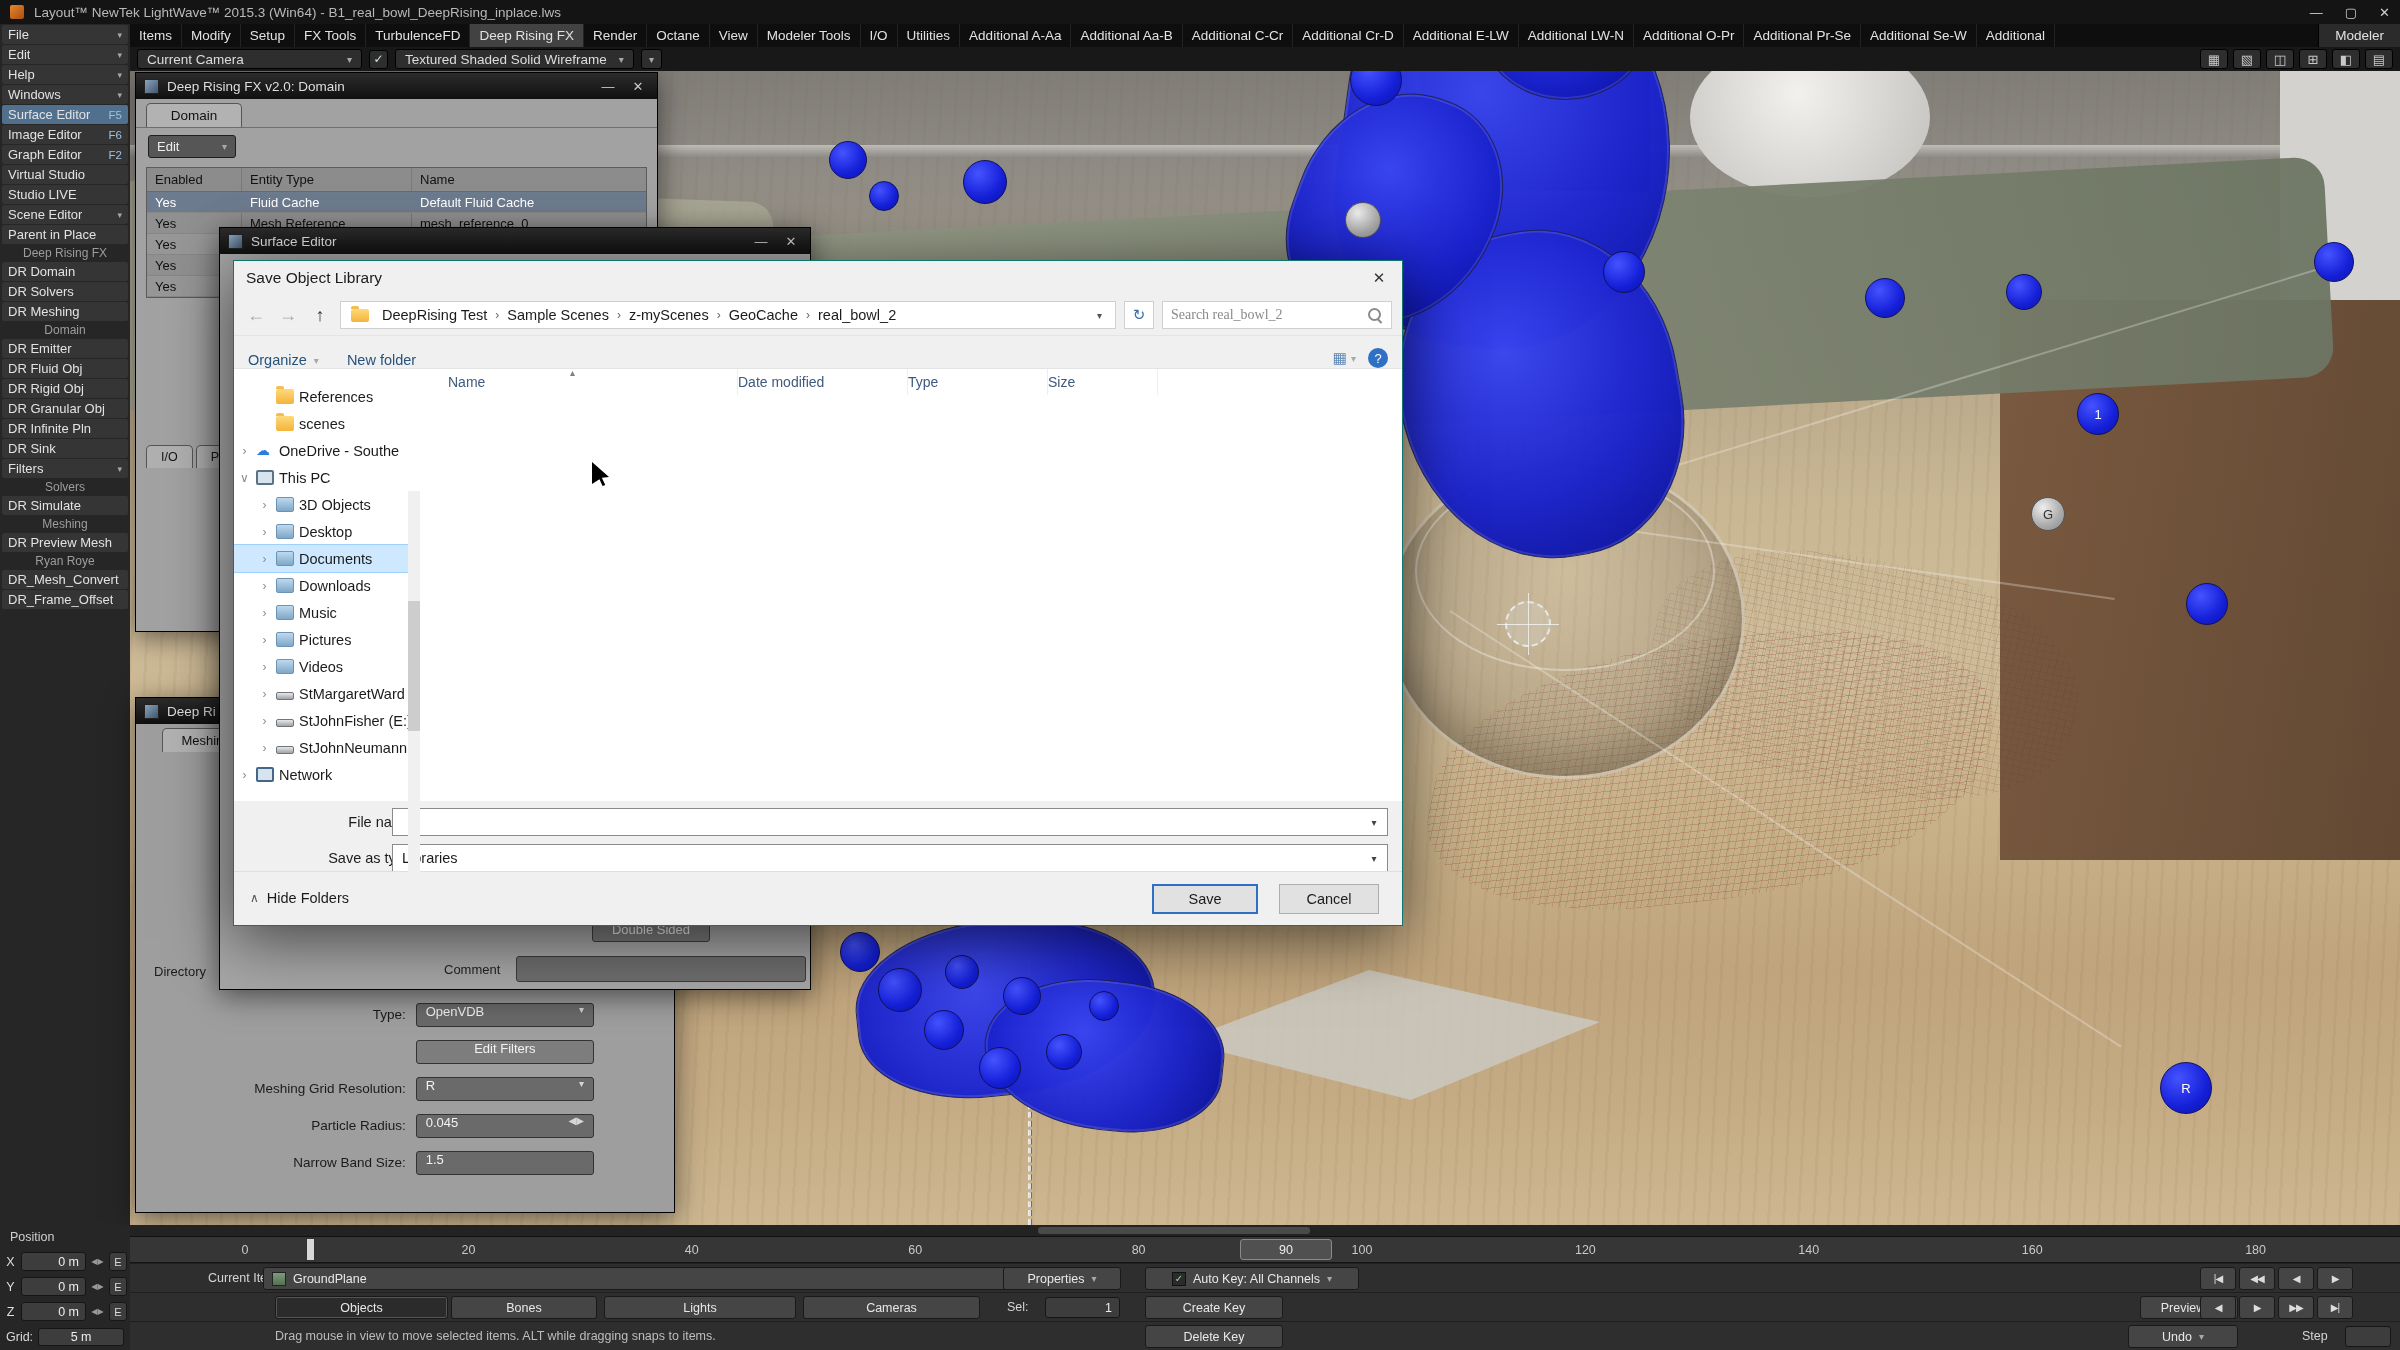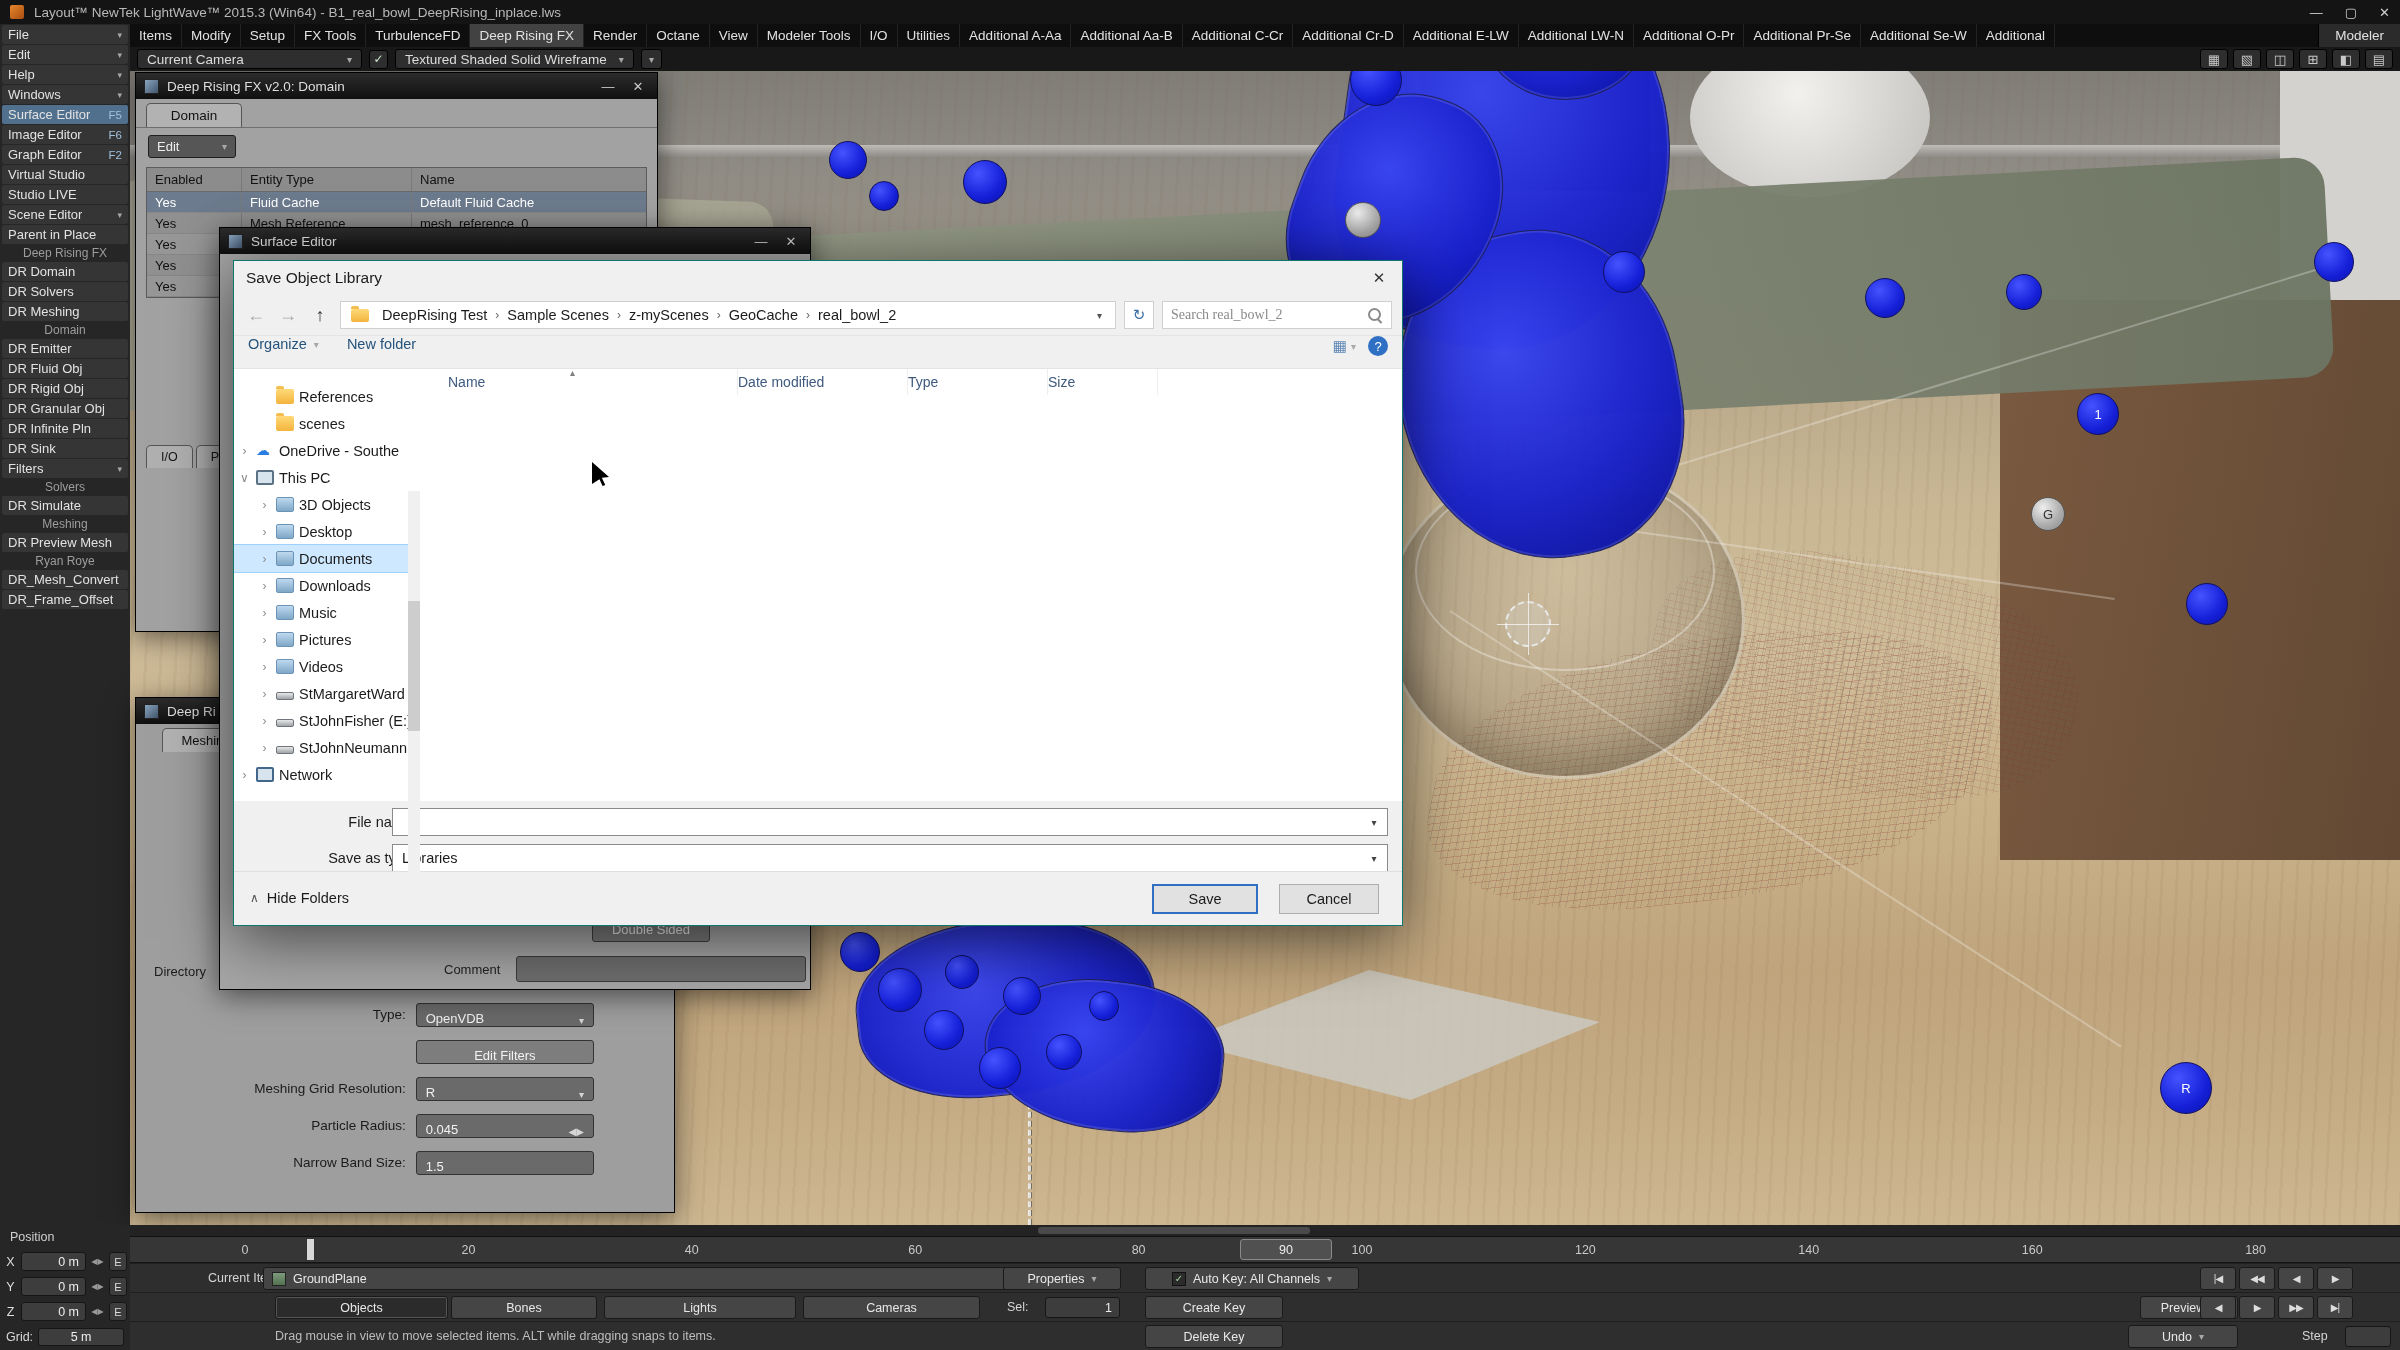--- a/index.html
+++ b/index.html
@@ -124,21 +124,21 @@
     border-radius:5px 5px 0 0; font-size:12.5px; color:#151515; display:flex; align-items:center; }
 
   .me-win { left:135px; top:697px; width:540px; height:516px; z-index:6; background:#9e9e9e; }
   .me-tab { position:absolute; left:26px; top:30px; width:88px; height:24px; background:#b2b2b2; border:1px solid #565656;
     border-bottom:none; border-radius:5px 5px 0 0; display:flex; align-items:center; justify-content:center; font-size:13px; color:#111; }
   .me-dir { position:absolute; left:18px; top:266px; font-size:13px; color:#1c1c1c; }
   .me-rows { position:absolute; left:0; top:298px; right:80px; }
   .me-row { height:37px; display:flex; align-items:center; justify-content:flex-end; gap:10px; font-size:13.5px; color:#1b1b1b; }
   .me-label { width:300px; text-align:right; white-space:nowrap; }
   .me-ctl { width:196px; height:24px; background:#6a6a6a; border:1px solid #333; border-radius:3px; color:#f2f2f2;
-    display:flex; align-items:flex-end; justify-content:space-between; padding:0 9px; font-size:13px; }
+    display:flex; align-items:flex-start; justify-content:space-between; padding:0 9px; font-size:13px; }
   .me-ctl.button { background:#7d7d7d; justify-content:center; }
   .me-ctl .arr { color:#d6d6d6; }
 
   .se-win { left:219px; top:227px; width:592px; height:763px; z-index:7; background:#a6a6a6; }
   .se-double { position:absolute; left:372px; top:688px; width:118px; height:26px; background:#7b7b7b; border:1px solid #3f3f3f;
     border-radius:3px; color:#f0f0f0; font-size:13px; display:flex; align-items:center; justify-content:center; }
   .se-comment-label { position:absolute; left:224px; top:734px; font-size:13px; color:#222; }
   .se-comment-field { position:absolute; left:296px; top:728px; width:290px; height:26px; background:#6e6e6e;
     border:1px solid #3c3c3c; border-radius:3px; }
 
@@ -161,21 +161,21 @@
   .crumb-dd { margin-left:auto; color:#555; font-size:10px; padding:0 9px; }
   .crumb-refresh { width:30px; height:28px; border:1px solid #d0d0d0; background:#fff; display:flex; align-items:center;
     justify-content:center; color:#3a6ea5; font-size:15px; flex:none; }
   .search-box { width:230px; height:28px; background:#fff; border:1px solid #d0d0d0; display:flex; align-items:center;
     padding:0 8px; gap:6px; flex:none; }
   .search-box input { flex:1; border:none; outline:none; font-size:14px; color:#14532d; font-family:Liberation Serif, serif; background:transparent; }
   .search-box input::placeholder { color:#8a8a8a; }
   .mag { position:relative; width:15px; height:15px; flex:none; }
   .mag::before { content:""; position:absolute; left:0; top:0; width:9px; height:9px; border:2px solid #8a8a8a; border-radius:50%; }
   .mag::after { content:""; position:absolute; left:10px; top:10px; width:6px; height:2px; background:#8a8a8a; transform:rotate(45deg); transform-origin:0 0; }
-  .dlg-toolbar { height:34px; border-top:1px solid #e4e4e4; border-bottom:1px solid #e4e4e4; display:flex; align-items:flex-start;
+  .dlg-toolbar { height:34px; border-top:1px solid #e4e4e4; border-bottom:1px solid #e4e4e4; display:flex; align-items:flex-end;
     gap:28px; padding:0 14px; font-size:14.5px; color:#26537c; }
   .tbtn { display:flex; align-items:center; gap:7px; }
   .view-btns { margin-left:auto; display:flex; align-items:center; gap:12px; }
   .view-icon { color:#5c87b5; font-size:15px; display:flex; gap:4px; align-items:center; }
   .help-icon { width:20px; height:20px; border-radius:50%; background:#2f6fc4; color:#fff; font-size:13px;
     display:flex; align-items:center; justify-content:center; }
   .dlg-main { position:absolute; left:0; top:108px; right:0; height:432px; background:#fff; display:flex; }
   .tree { width:186px; padding-top:14px; overflow:hidden; position:relative; }
   .tree-item { height:27px; display:flex; align-items:center; gap:5px; font-size:14.5px; white-space:nowrap; overflow:hidden; }
   .tree-item.selected { background:#cde8ff; outline:1px solid #9ed1ff; }

